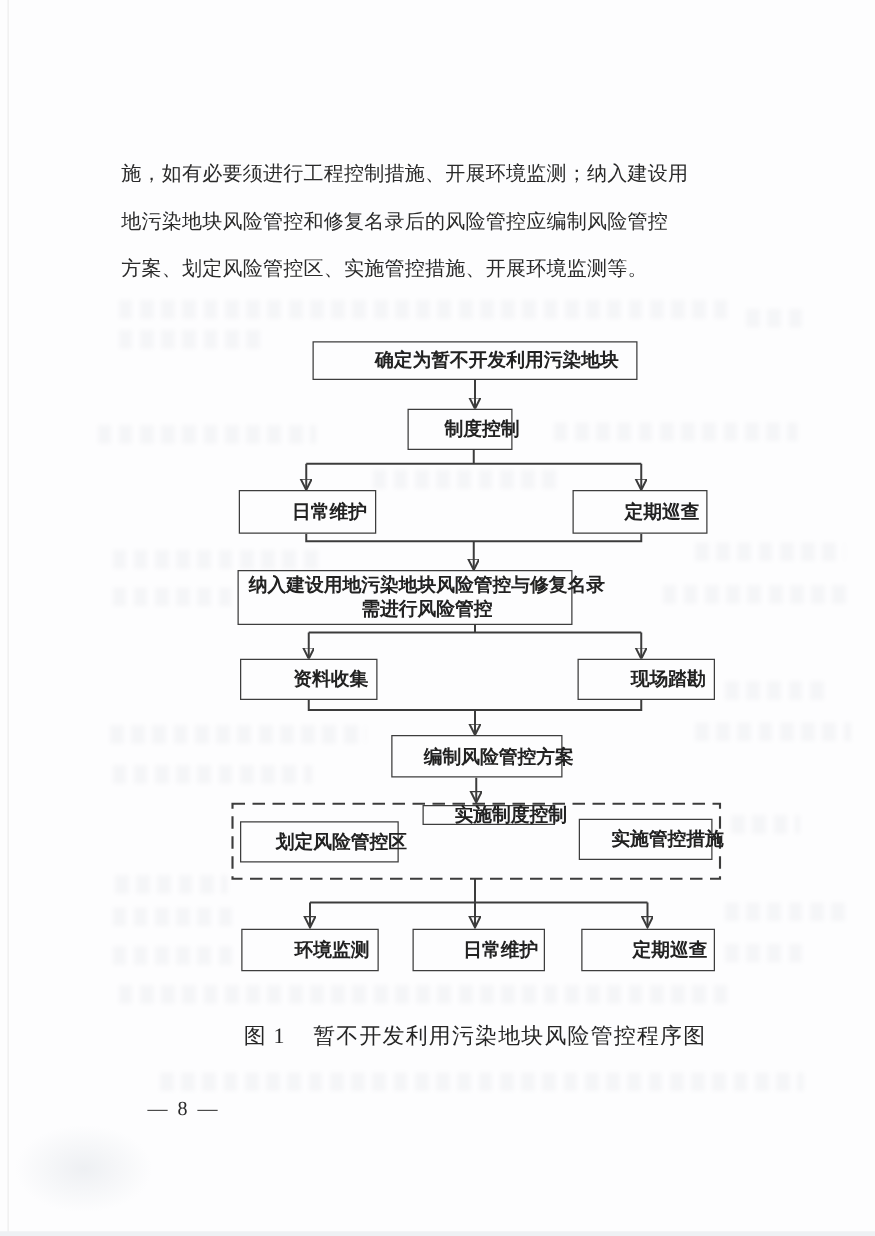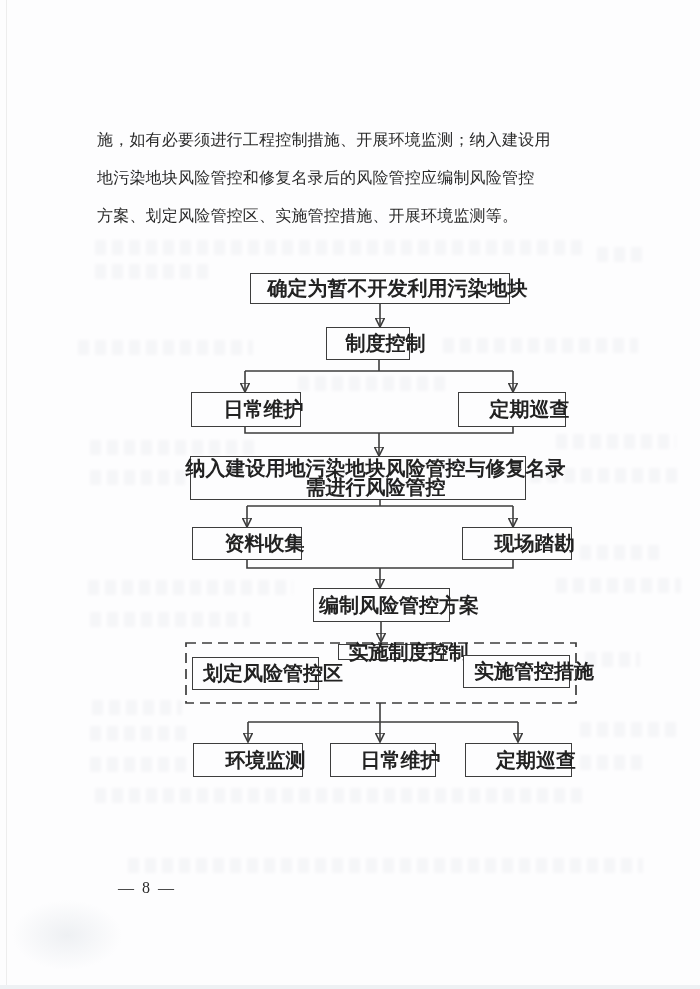--- a/index.html
+++ b/index.html
@@ -40,21 +40,21 @@
   .connectors{position:absolute;left:0;top:0;pointer-events:none;}
   .connectors path{stroke:#3c3c3c;stroke-width:1.6;fill:none;}
   .connectors rect{stroke:#3c3c3c;stroke-width:1.7;fill:none;}
 
   .node{
     position:absolute;
     border:1.5px solid #3d3d3d;
     background:#fdfdfe;
     display:flex;align-items:center;justify-content:center;
     font-family:"DejaVu Sans","Liberation Sans",sans-serif;
-    font-weight:bold;font-size:20px;color:#222;
+    font-weight:bold;font-size:15px;color:#222;
     box-sizing:border-box;
     text-align:center;line-height:19px;
     white-space:nowrap;
     padding-left:35px;
   }
 
   .caption{
     position:absolute;left:60px;top:816px;width:640px;
     text-align:center;font-size:17.5px;color:#262626;
     letter-spacing:1px;font-weight:500;
@@ -129,30 +129,33 @@
     <path d="M380,703 V741" marker-end="url(#arrow)"></path>
     <path d="M248,722 H518"></path>
     <path d="M248,722 V741" marker-end="url(#arrow)"></path>
     <path d="M518,722 V741" marker-end="url(#arrow)"></path>
   </svg>
 
   <div class="node" style="left:250px;top:273px;width:260px;height:31px">确定为暂不开发利用污染地块</div>
   <div class="node" style="left:326px;top:327px;width:84px;height:33px">制度控制</div>
   <div class="node" style="left:191px;top:392px;width:110px;height:35px">日常维护</div>
   <div class="node" style="left:458px;top:392px;width:108px;height:35px">定期巡查</div>
-  <div class="node" style="left:190px;top:456px;width:336px;height:44px;flex-direction:column">
+  <div class="node" style="left:190px;top:456px;width:268px;height:44px;flex-direction:column">
     <span>纳入建设用地污染地块风险管控与修复名录</span>
     <span>需进行风险管控</span>
   </div>
   <div class="node" style="left:192px;top:527px;width:110px;height:33px">资料收集</div>
   <div class="node" style="left:462px;top:527px;width:110px;height:33px">现场踏勘</div>
   <div class="node" style="left:313px;top:588px;width:137px;height:34px">编制风险管控方案</div>
   <div class="node" style="left:192px;top:657px;width:127px;height:33px">划定风险管控区</div>
   <div class="node" style="left:338px;top:644px;width:106px;height:16px">实施制度控制</div>
   <div class="node" style="left:463px;top:655px;width:107px;height:33px">实施管控措施</div>
   <div class="node" style="left:193px;top:743px;width:110px;height:34px">环境监测</div>
   <div class="node" style="left:330px;top:743px;width:106px;height:34px">日常维护</div>
   <div class="node" style="left:465px;top:743px;width:107px;height:34px">定期巡查</div>
 
+  <div class="caption">
+    <span>图 1</span><span class="gap"></span><span>暂不开发利用污染地块风险管控程序图</span>
+  </div>
 
   <div class="page-number">— 8 —</div>
 
 </div>
 
 </body></html>

